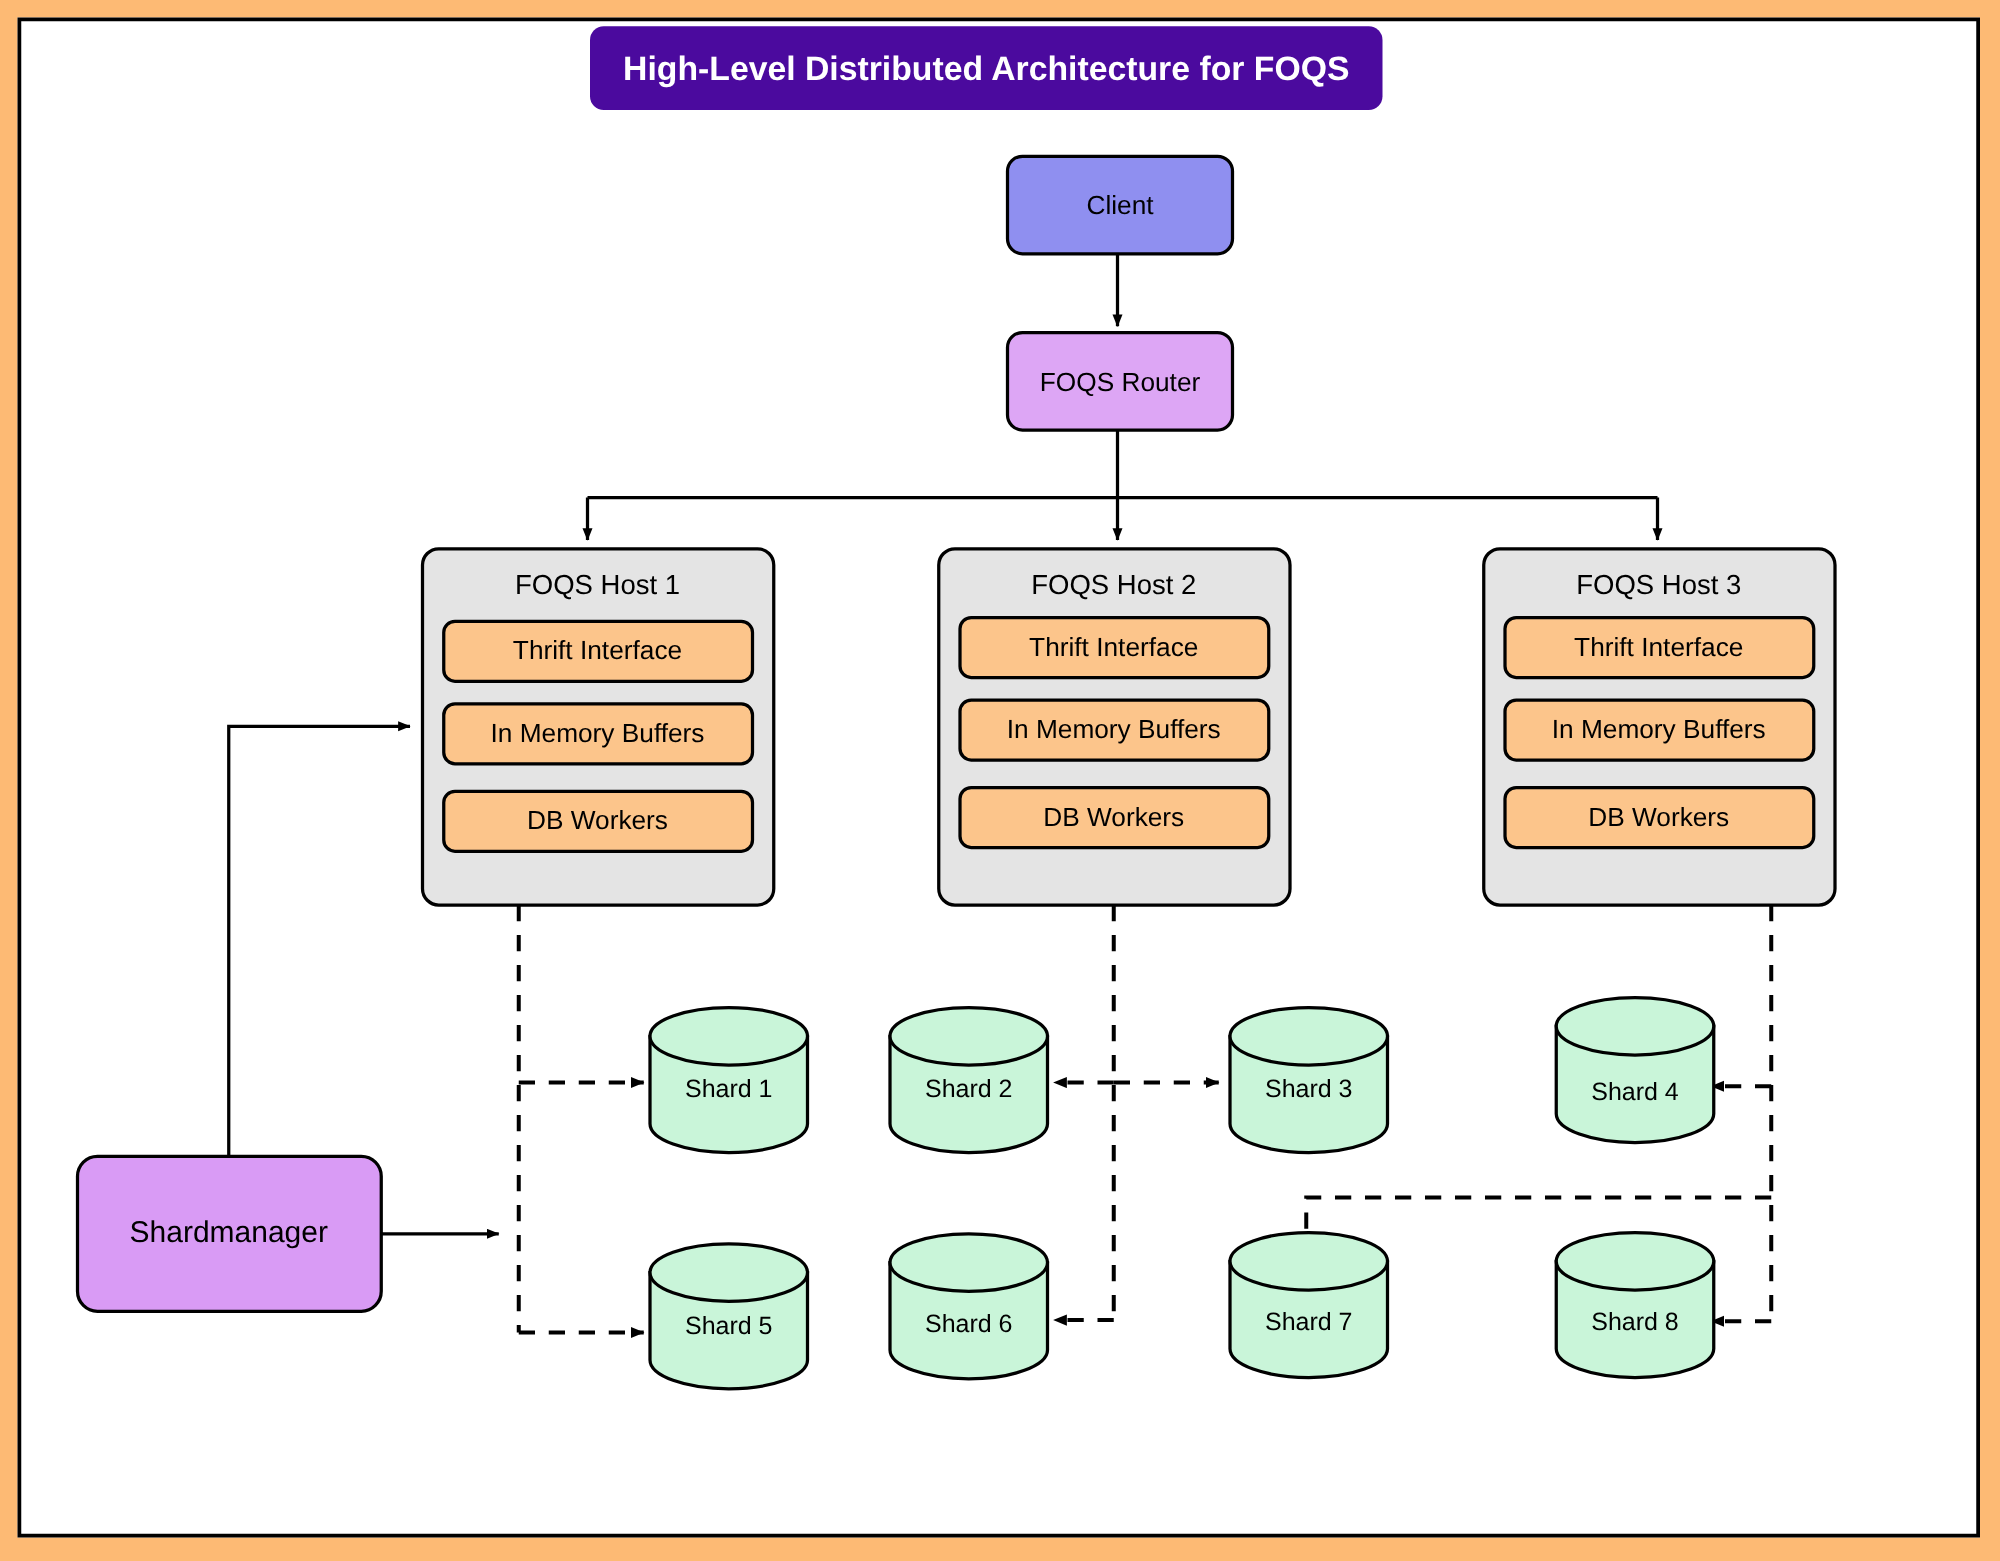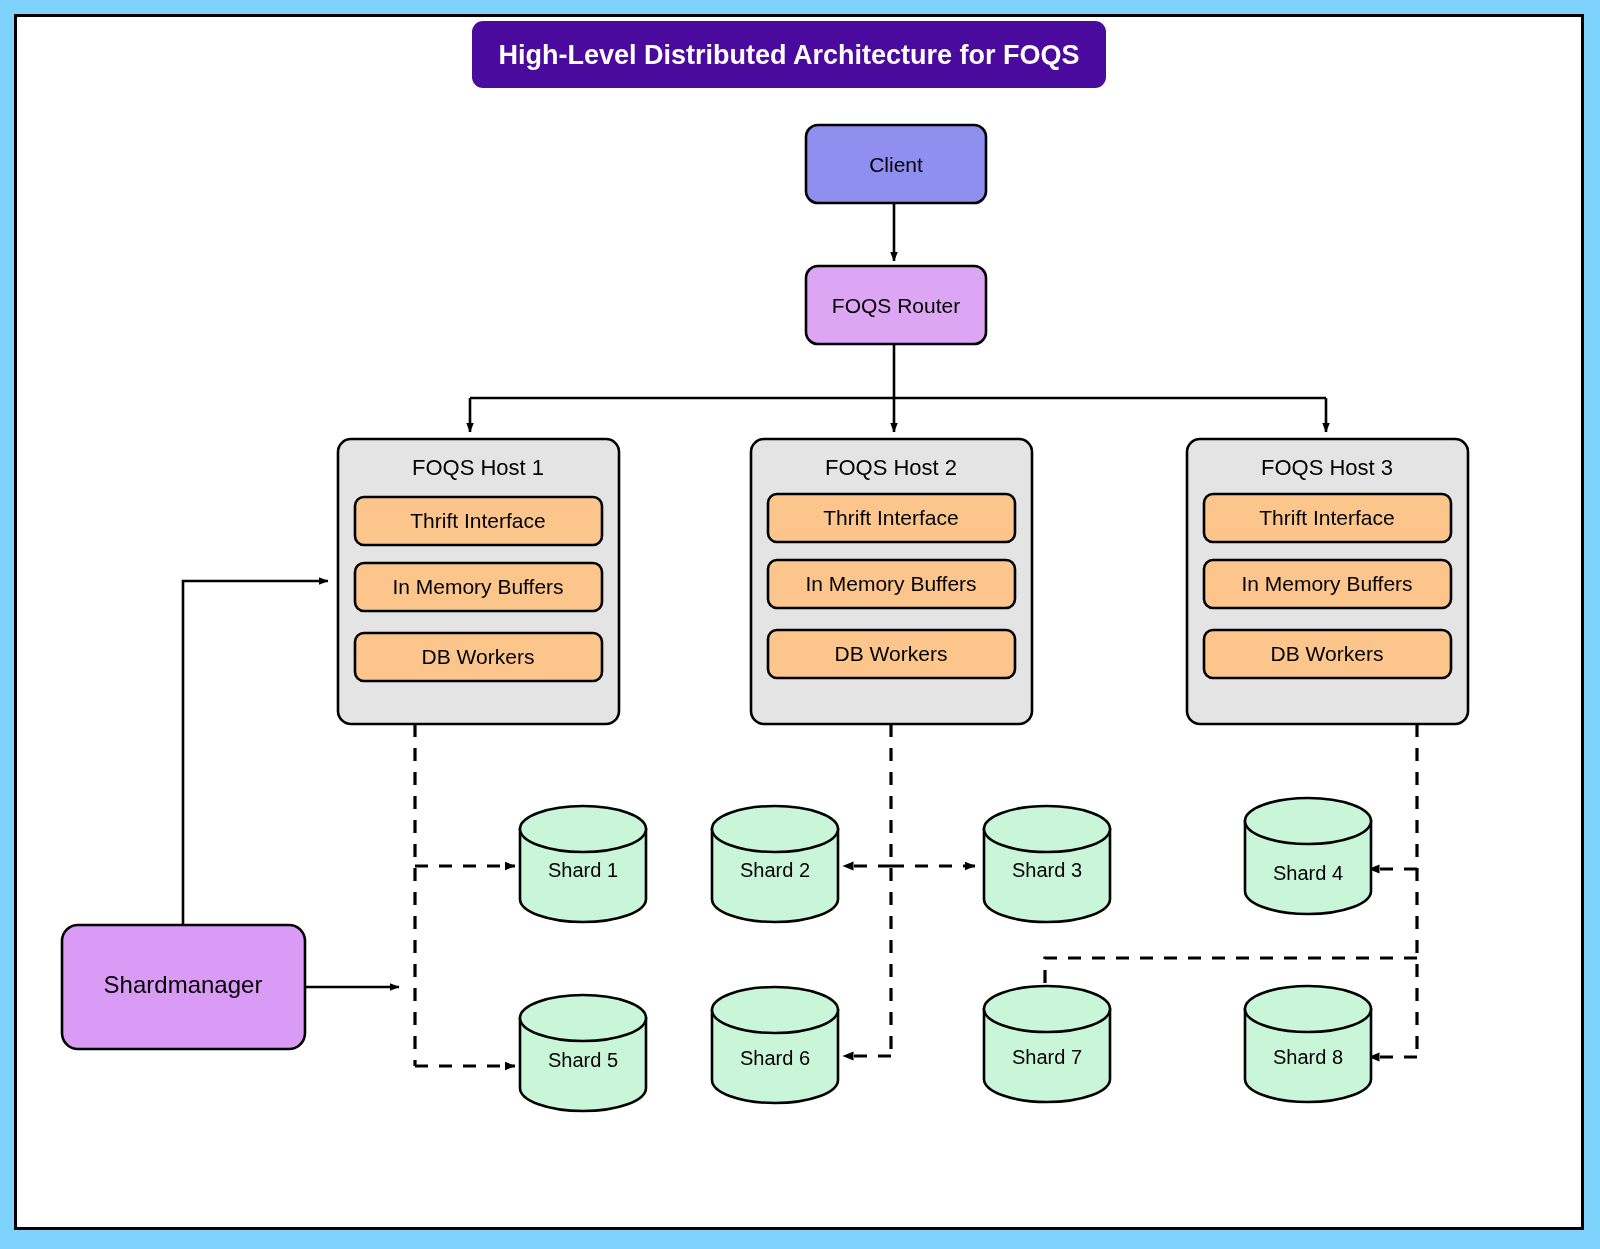--- a/index.html
+++ b/index.html
@@ -4,21 +4,21 @@
 <style>
   html, body {
     margin: 0;
     padding: 0;
     background: #ffffff;
   }
   #canvas-root {
     position: relative;
     width: 1600px;
     height: 1249px;
-    background: #7dd3fc;
+    background: #fdba74;
     font-family: "Liberation Sans", sans-serif;
     overflow: hidden;
   }
   #diagram-frame {
     position: absolute;
     left: 14px;
     top: 14px;
     width: 1570px;
     height: 1216px;
     background: #ffffff;

